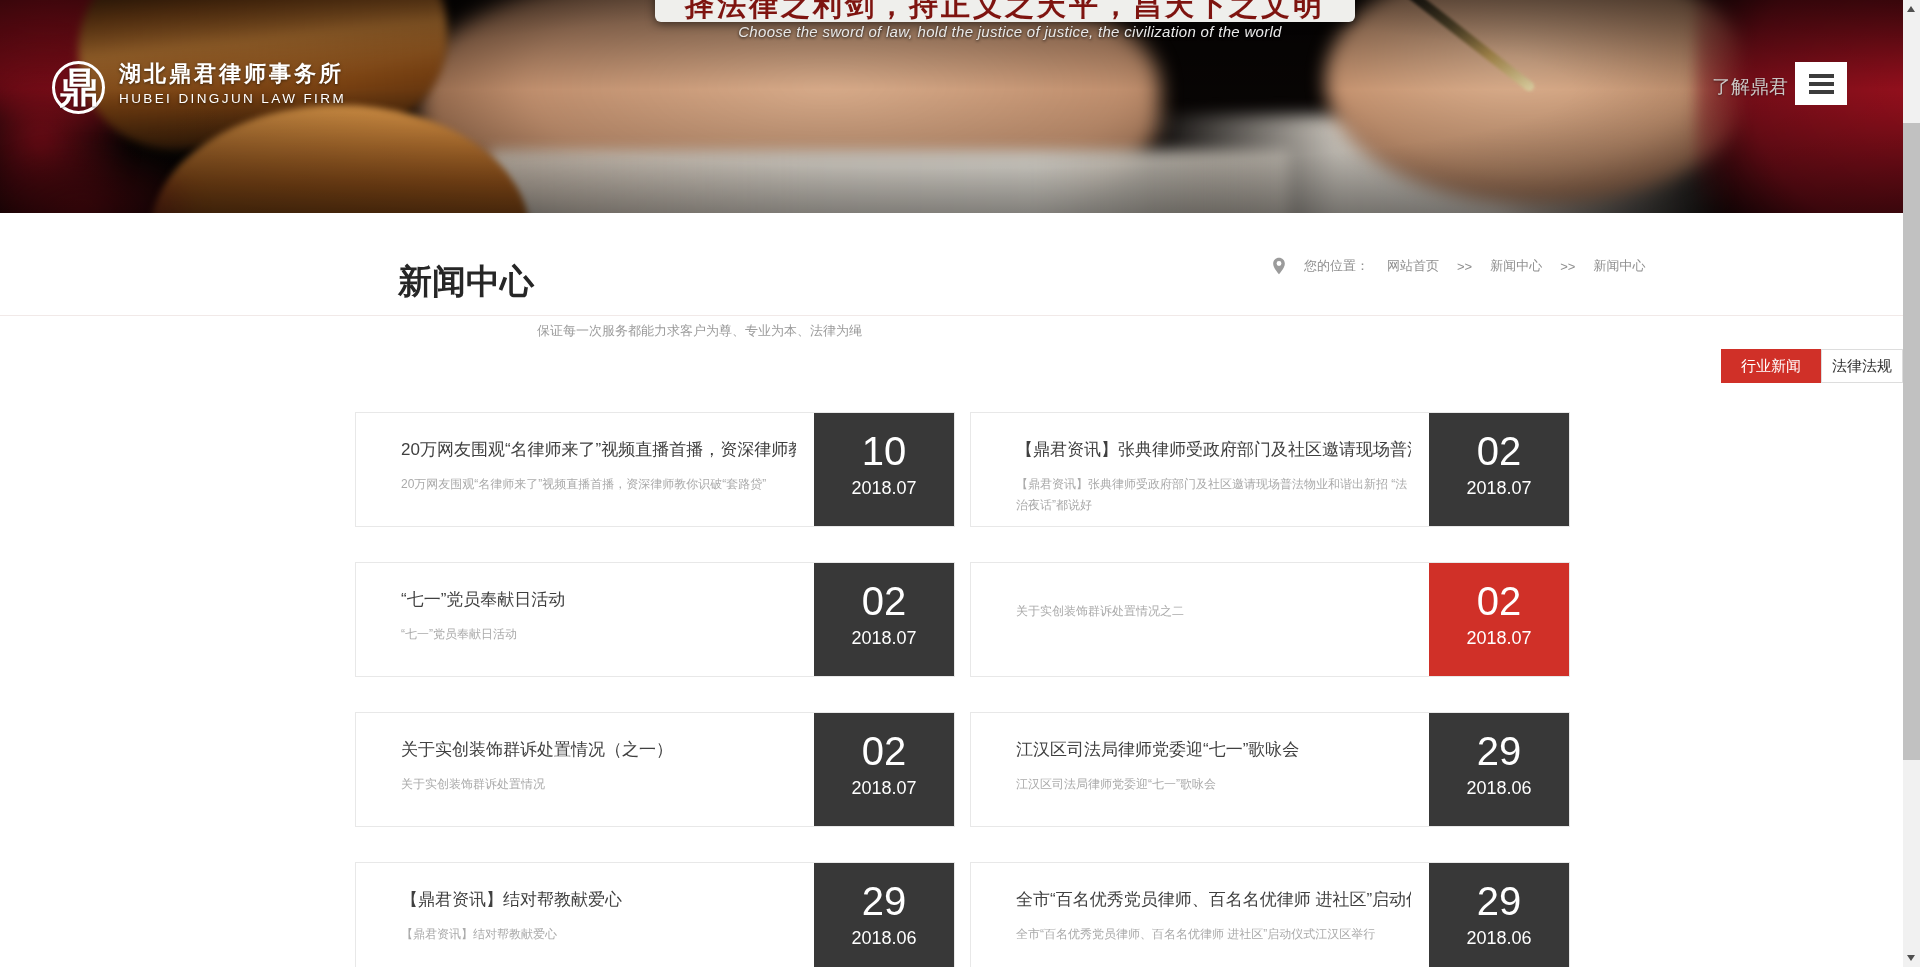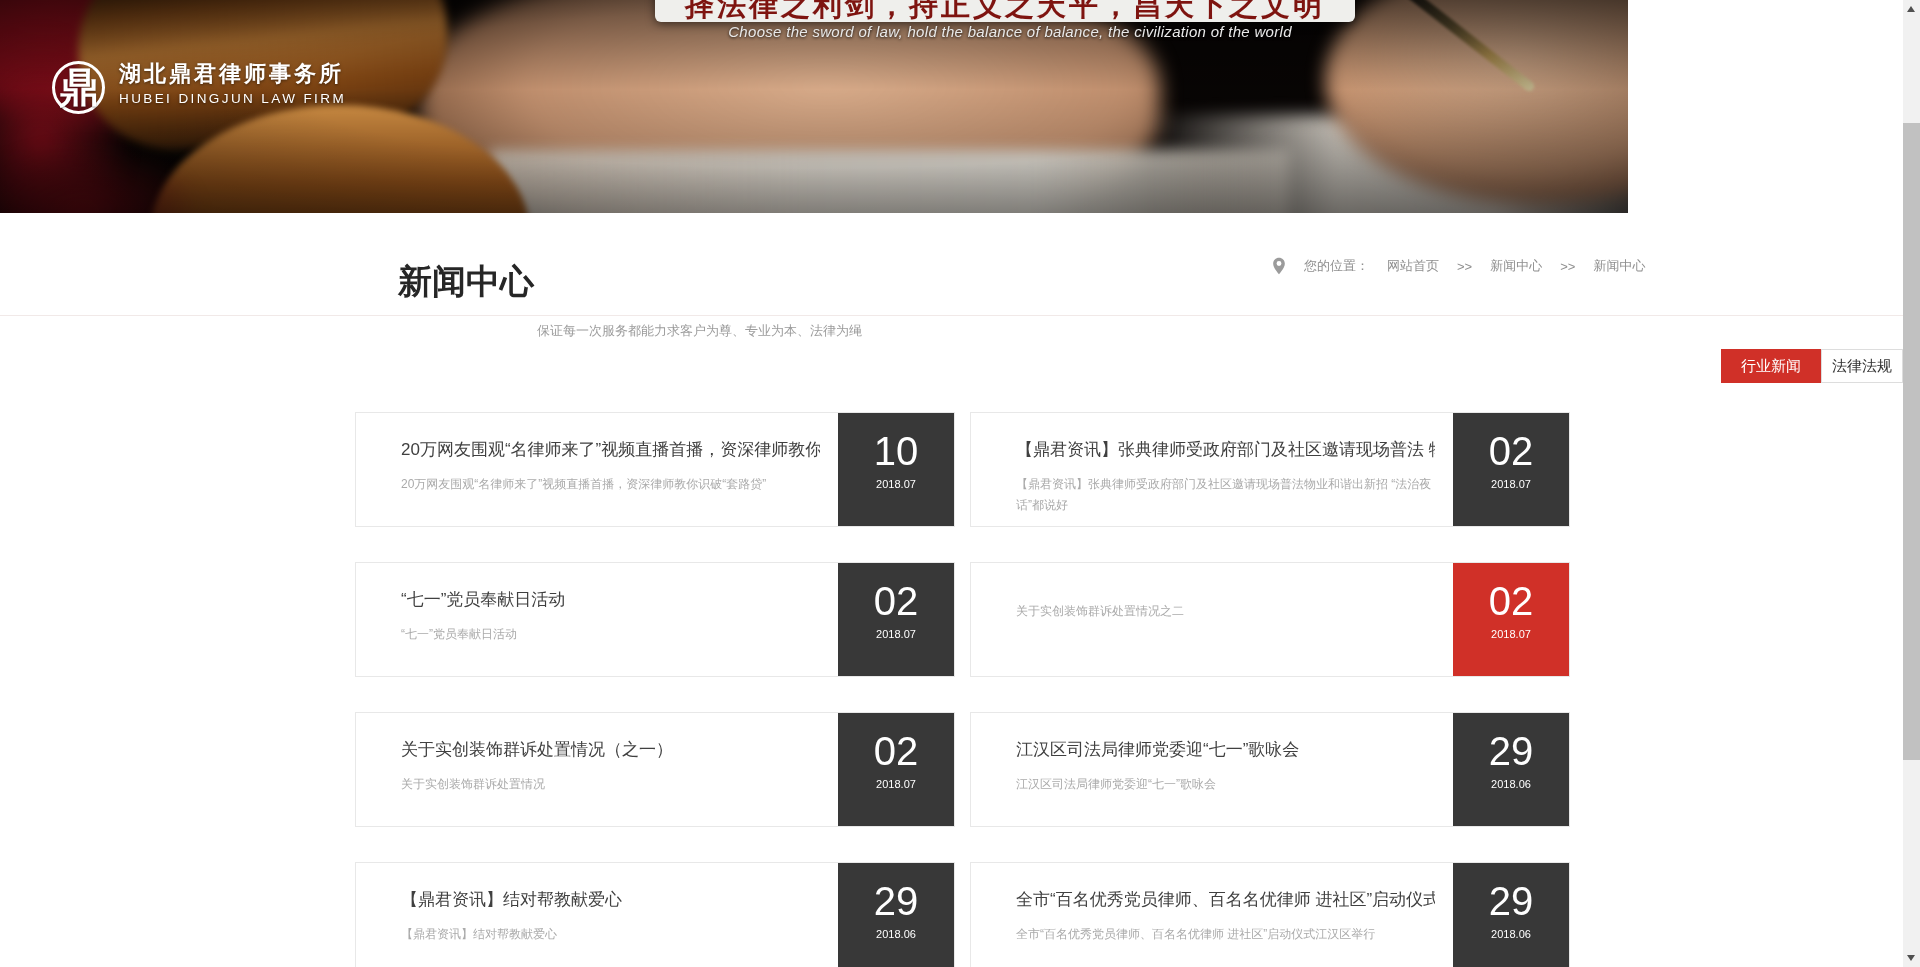--- a/index.html
+++ b/index.html
@@ -1,21 +1,21 @@
 <!DOCTYPE html>
 <html style="--accent: #d03028; --datebox: #383838; --watermark: #fcedea;"><head>
 <meta charset="utf-8">
 <style>
   * { margin:0; padding:0; box-sizing:border-box; }
   html,body { width:1920px; height:967px; overflow:hidden; background:#fff;
     font-family:"Liberation Sans","DejaVu Sans",sans-serif; }
   body { position:relative; }
 
   
-  .hero { position:absolute; left:0; top:0; width:1628px; height:213px; background:#080504; overflow:hidden; }
+  .hero { position:absolute; left:0; top:0; width:1920px; height:213px; background:#080504; overflow:hidden; }
   .blob { position:absolute; }
   .red-tl { left:-70px; top:-90px; width:300px; height:220px; transform:rotate(12deg); filter:blur(8px);
     background:radial-gradient(ellipse at 35% 35%, #c61425 0%, #8c0d1a 55%, rgba(70,6,12,0) 78%); }
   .red-left { left:-50px; top:30px; width:180px; height:220px; filter:blur(9px);
     background:radial-gradient(ellipse, #a31120 0%, rgba(80,8,15,0) 70%); }
   .gavel-head { left:78px; top:-55px; width:370px; height:195px; border-radius:95px; transform:rotate(-6deg); filter:blur(4px);
     background:linear-gradient(180deg,#2e1706 0%,#a85d1e 28%,#d98c3c 48%,#8a4a14 74%,#40220a 100%); }
   .gavel-base { left:150px; top:105px; width:380px; height:190px; border-radius:55% 55% 0 0/75% 75% 0 0; filter:blur(3px);
     background:linear-gradient(180deg,#df9a4a 0%,#a85d1d 42%,#5c3009 88%); }
   .hand-main { left:420px; top:-40px; width:740px; height:280px; border-radius:45%; filter:blur(10px);
@@ -75,23 +75,23 @@
   .tab { height:34px; line-height:32px; padding:0 10px; font-size:15px; color:#333; background:#fff;
     border:1px solid #ddd; cursor:pointer; }
   .tab.active { background:var(--accent,#d03028); color:#fff; border-color:var(--accent,#d03028); padding:0 19px; }
 
   .news-grid { width:1215px; margin:29px 0 0 355px; display:grid; grid-template-columns:600px 600px;
     column-gap:15px; row-gap:35px; grid-auto-rows:115px; }
   .news-card { display:flex; border:1px solid #e8e8e8; background:#fff; cursor:pointer; overflow:hidden; }
   .news-text { flex:1; padding:25px 18px 0 45px; overflow:hidden; }
   .news-title { font-size:17px; color:#404040; white-space:nowrap; overflow:hidden; }
   .news-summary { font-size:12px; color:#aaa; margin-top:13px; line-height:1.75; }
-  .news-date { width:116px; flex:none; background:var(--datebox,#383838); color:#fff; text-align:center; }
+  .news-date { width:140px; flex:none; background:var(--datebox,#383838); color:#fff; text-align:center; }
   .news-day { font-size:40px; margin-top:16px; line-height:1.1; }
-  .news-month { font-size:11px; margin-top:5px; }
+  .news-month { font-size:18px; margin-top:5px; }
   .news-card.highlight .news-title { color:var(--accent,#d03028); }
   .news-card.highlight .news-date { background:var(--accent,#d03028); }
 
   
   .scrollbar { position:absolute; right:0; top:0; width:17px; height:967px; background:#f1f1f1; z-index:50; }
   .sb-thumb { position:absolute; left:0; top:123px; width:17px; height:637px; background:#c1c1c1; }
   .sb-up, .sb-down { position:absolute; left:4px; width:0; height:0; border:4.5px solid transparent; }
   .sb-up { top:6px; border-bottom:6px solid #505050; border-top:none; }
   .sb-down { bottom:6px; border-top:6px solid #505050; border-bottom:none; }
 </style>
@@ -108,21 +108,21 @@
   <div class="blob pen"></div>
   <div class="blob red-right"></div>
   <div class="blob gavel-head"></div>
   <div class="blob gavel-base"></div>
   <div class="blob red-bl"></div>
   <div class="blob vignette"></div>
 
   <div class="plaque">
     <span class="plaque-text">择法律之利剑，持正义之天平，昌天下之文明</span>
   </div>
-  <div class="slogan-en">Choose the sword of law, hold the balance of balance, the civilization of the world</div>
+  <div class="slogan-en">Choose the sword of law, hold the justice of justice, the civilization of the world</div>
 
   <div class="logo">
     <div class="logo-mark">
       <span>鼎</span>
     </div>
     <div class="logo-text">
       <div class="logo-cn">湖北鼎君律师事务所</div>
       <div class="logo-en">HUBEI DINGJUN LAW FIRM</div>
     </div>
   </div>

